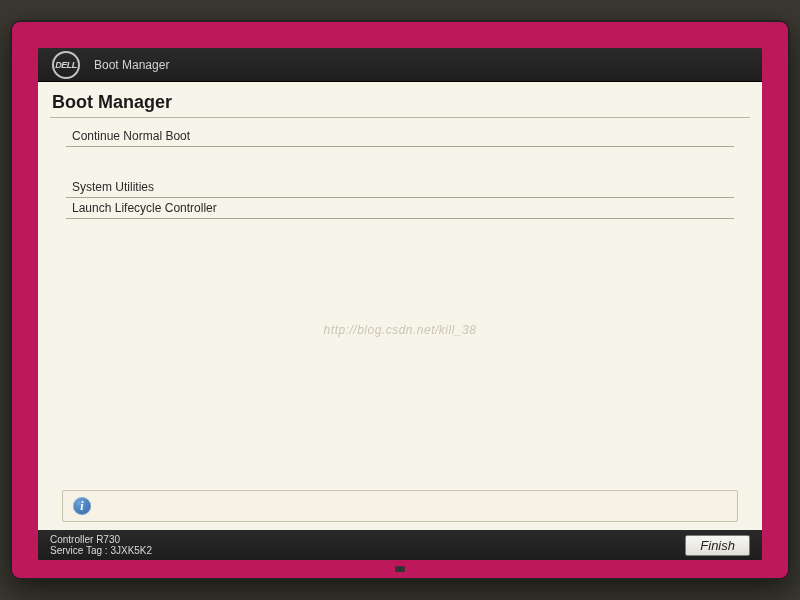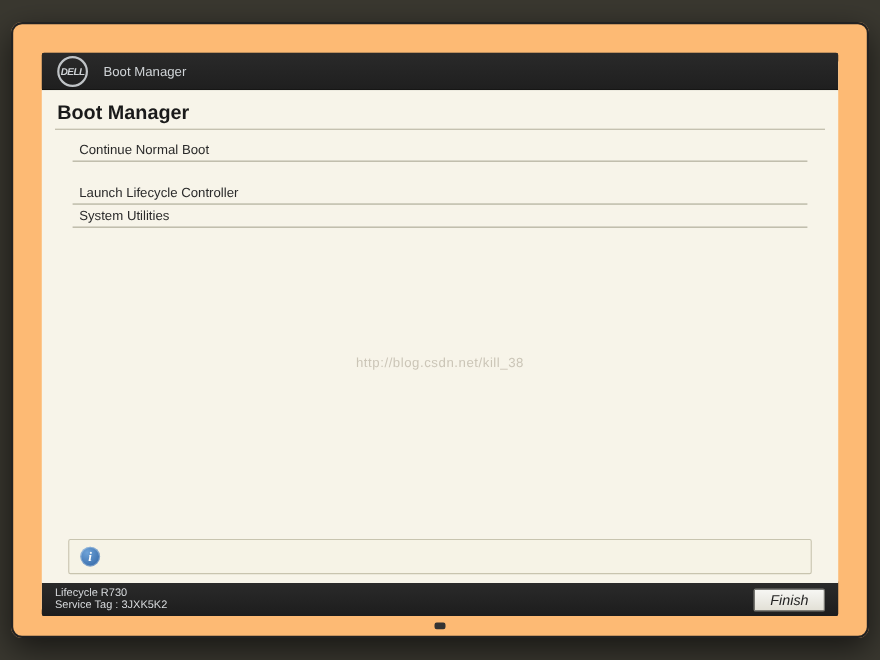--- a/index.html
+++ b/index.html
@@ -5,21 +5,21 @@
     * { margin: 0; padding: 0; box-sizing: border-box; }
     body {
       width: 800px; height: 600px;
       background: #3a3830;
       font-family: Arial, Helvetica, sans-serif;
       display: flex; align-items: center; justify-content: center;
       overflow: hidden;
     }
     .monitor {
       width: 780px; height: 560px;
-      background: #fdba74;
+      background: #be185d;
       border-radius: 10px;
       padding: 28px 28px 20px 28px;
       box-shadow: 0 10px 30px rgba(0,0,0,.6), inset 0 0 0 2px #222;
       position: relative;
     }
     .bezel-dot {
       position: absolute; bottom: 8px; left: 50%; transform: translateX(-50%);
       width: 10px; height: 6px; background: #333; border-radius: 2px;
     }
     .screen {
@@ -53,36 +53,37 @@
     }
     .header { font-size: 18px; color: #1a1a1a; font-weight: bold; padding: 4px 2px; }
     .sub-header {
       font-size: 15px; color: #1f1f1f; padding: 10px 2px 8px 2px;
       border-top: 1px solid #b9b5a2;
     }
     .menu-area {
       flex: 1 1 auto;
       border-top: 1px solid #b9b5a2;
       padding: 8px 0 0 0;
-      display: flex; flex-direction: column; gap: 0;
+      display: flex; flex-direction: column; gap: 12px;
     }
     .menu-group { margin: 0 16px 18px 16px; }
     .menu-item {
       border-bottom: 1px solid #aaa793;
       padding: 3px 6px;
       font-size: 12px;
       color: #2a2a2a;
       cursor: pointer;
     }
     .menu-item.selected { background: #e6dd9f; border-bottom-color: #c9c07a; }
 
     .watermark {
       position: absolute; left: 50%; top: 55%; transform: translate(-50%,-50%);
       color: rgba(120,110,90,0.35); font-size: 12px; letter-spacing: .5px;
       pointer-events: none;
+      font-style: italic;
     }
 
     .help-box {
       margin: 0 12px 4px 12px;
       background: #f6f3e6;
       border: 1px solid #c8c4af;
       border-radius: 2px;
       padding: 6px 10px;
       display: flex; align-items: center; gap: 10px;
       font-size: 11px; color: #3b3b3b;
@@ -126,34 +127,34 @@
     </div>
 
     <div class="content">
       <div class="header">Boot Manager</div>
 
       <div class="menu-area">
         <div class="menu-group">
           <div class="menu-item">Continue Normal Boot</div>
         </div>
         <div class="menu-group">
+          <div class="menu-item">System Utilities</div>
           <div class="menu-item">Launch Lifecycle Controller</div>
-          <div class="menu-item">System Utilities</div>
         </div>
       </div>
 
       <div class="watermark">http://blog.csdn.net/kill_38</div>
 
       <div class="help-box">
         <div class="info-icon">i</div>
       </div>
     </div>
 
     <div class="footer">
       <div class="footer-left">
-        <span>Lifecycle R730</span>
+        <span>Controller R730</span>
         <span>Service Tag : 3JXK5K2</span>
       </div>
       <button class="finish-btn">Finish</button>
     </div>
 
   </div>
 </div>
 
 </body></html>

